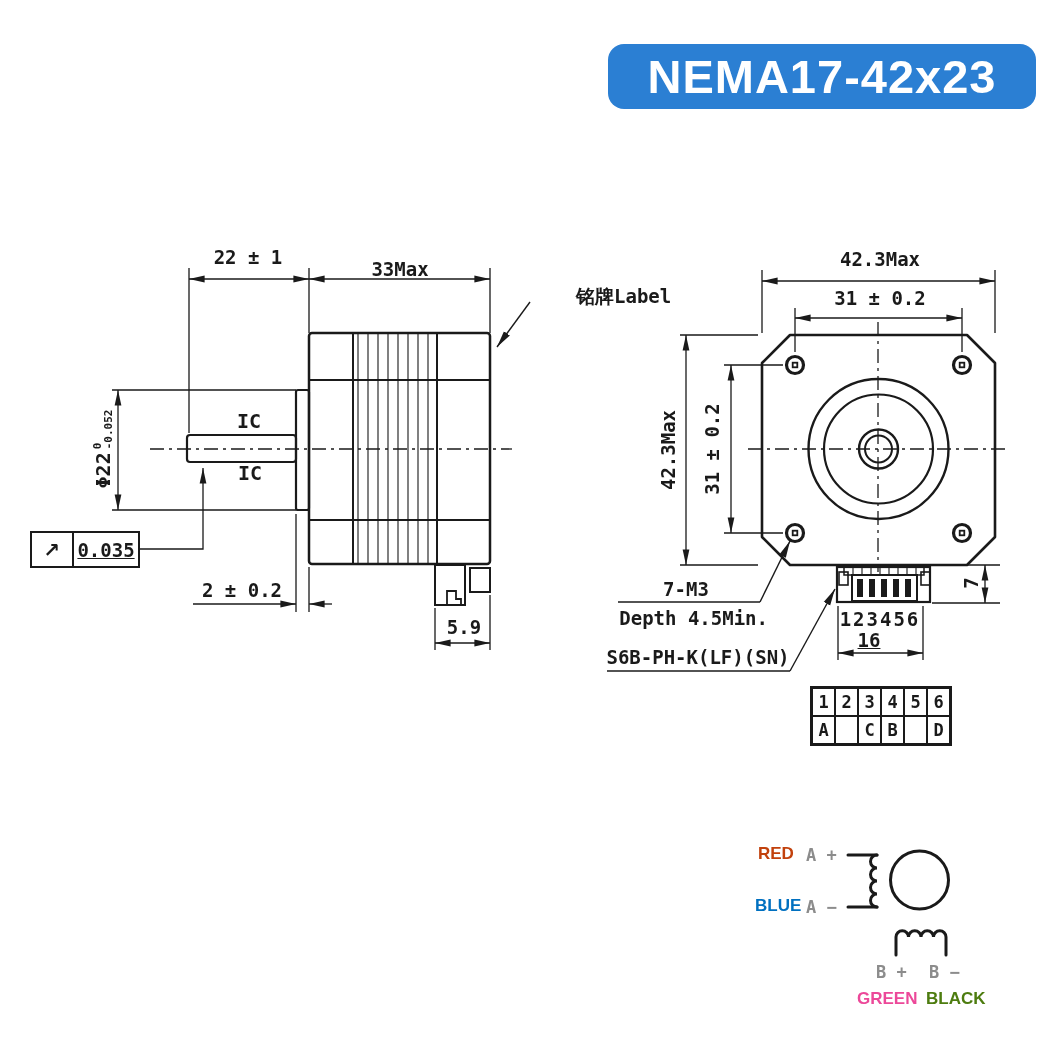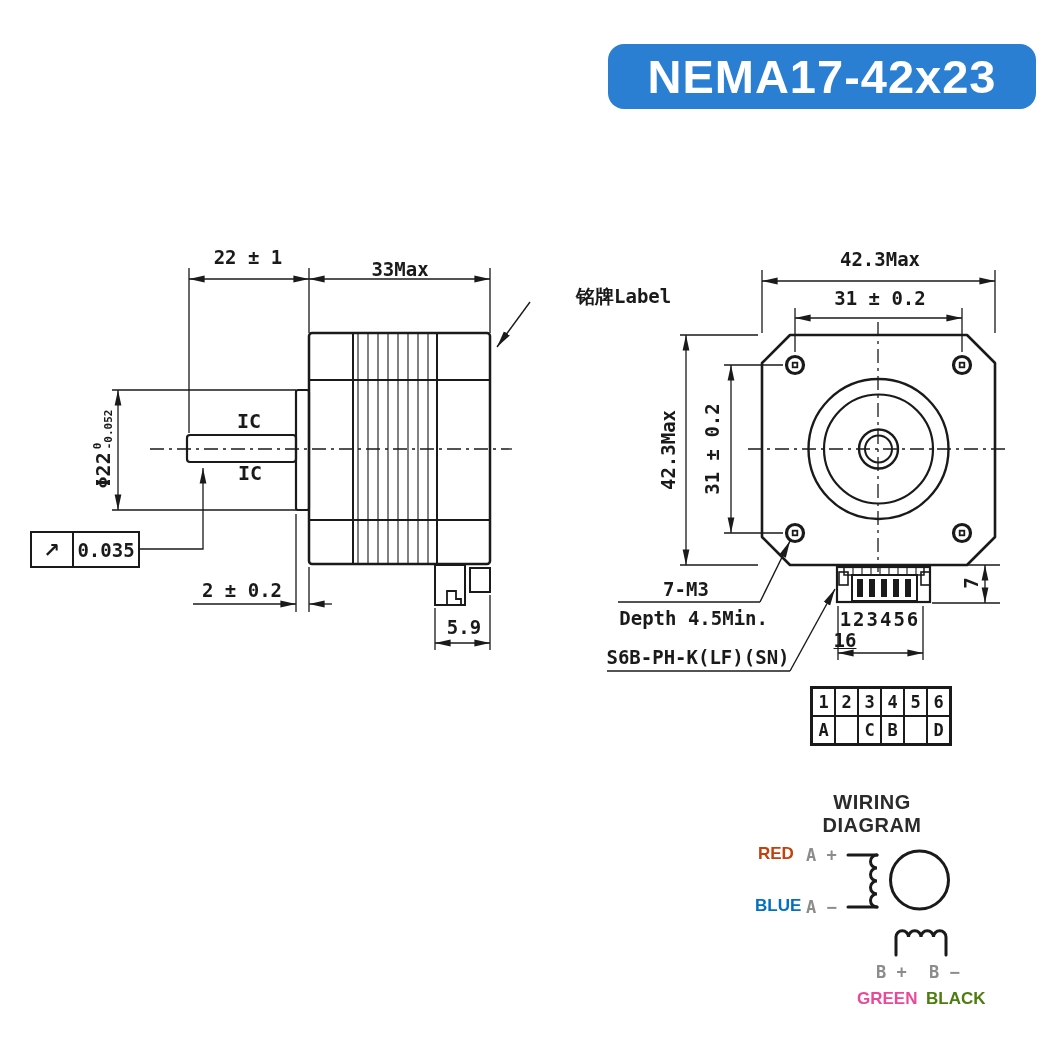--- a/index.html
+++ b/index.html
@@ -22,21 +22,21 @@
   }
   .fcf {
     position:absolute; left:30px; top:531px; width:110px; height:37px;
     border:2.4px solid #1a1a1a; display:flex;
   }
   .fcf-sym {
     width:42px; border-right:2.2px solid #1a1a1a; display:flex;
     align-items:center; justify-content:center; font:700 20px "DejaVu Sans", sans-serif;
   }
   .fcf-val { flex:1; display:flex; align-items:center; justify-content:center;
-    font:700 19px "DejaVu Sans Mono", monospace; }
+    font:700 19px "DejaVu Sans Mono", monospace;text-decoration:underline; }
   .phi-wrap {
     position:absolute; left:43px; top:432px; width:120px; height:34px;
     display:flex; align-items:center; justify-content:center; gap:3px;
   }
   .phi-main { font:700 20px "DejaVu Sans Mono", monospace; }
   .tolstack { display:flex; flex-direction:column; font:700 11px "DejaVu Sans Mono", monospace;
     line-height:11px; text-align:left; }
   .pin-table {
     position:absolute; left:810px; top:686px;
     display:grid; grid-template-columns:repeat(6,23px); grid-auto-rows:28px;
@@ -186,39 +186,38 @@
   <div class="dim" style="left:426px; top:616px; width:76px;">5.9</div>
 
   <div class="dim" style="left:820px; top:248px; width:120px;">42.3Max</div>
   <div class="dim" style="left:820px; top:287px; width:120px;">31 ± 0.2</div>
   <div class="dim rot" style="left:613px; top:439px; width:110px;">42.3Max</div>
   <div class="dim rot" style="left:657px; top:438px; width:110px;">31 ± 0.2</div>
   <div class="dim" style="left:636px; top:578px; width:100px;">7-M3</div>
   <div class="dim" style="left:608px; top:607px; width:160px;text-align:right;">Depth 4.5Min.</div>
   <div class="dim" style="left:598px; top:646px; width:200px;">S6B-PH-K(LF)(SN)</div>
   <div class="dim" style="left:830px; top:608px; width:100px; letter-spacing:2px;">123456</div>
-  <div class="dim" style="left:807px; top:629px; width:76px;text-decoration:underline;">16</div>
+  <div class="dim" style="left:831px; top:629px; width:76px;text-decoration:underline;">16</div>
   <div class="dim rot" style="left:951px; top:572px; width:40px;">7</div>
 
   <div class="pin-table">
     <div>1</div>
     <div>2</div>
     <div>3</div>
     <div>4</div>
     <div>5</div>
     <div>6</div>
     <div>A</div>
     <div></div>
     <div>C</div>
     <div>B</div>
     <div></div>
     <div>D</div>
   </div>
 
-  <div class="wd-title">WIRING DIAGRAM</div>
   <div class="wire-color" style="left:758px; top:844px; color:#c2410c;">RED</div>
   <div class="wire-term" style="left:806px; top:845px;">A +</div>
   <div class="wire-color" style="left:755px; top:896px; color:#0070c0;">BLUE</div>
   <div class="wire-term" style="left:806px; top:897px;">A −</div>
   <div class="wire-term" style="left:876px; top:962px;">B +</div>
   <div class="wire-term" style="left:929px; top:962px;">B −</div>
   <div class="wire-color" style="left:857px; top:989px; color:#ec4899;">GREEN</div>
   <div class="wire-color" style="left:926px; top:989px; color:#4d7c0f;">BLACK</div>
 
 </div>

